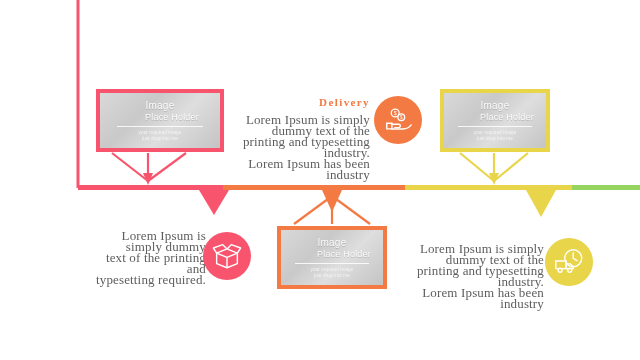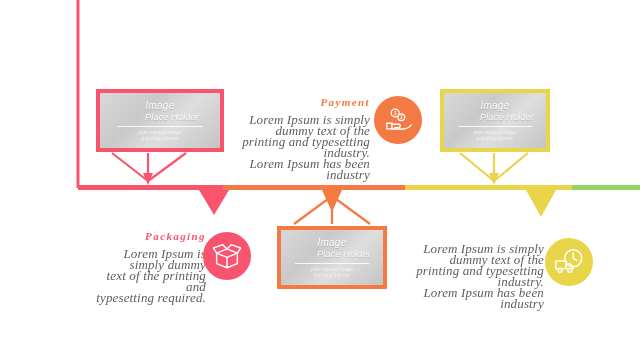--- a/index.html
+++ b/index.html
@@ -2,21 +2,21 @@
 <html><head>
 <meta charset="utf-8">
 <style>
   html,body{margin:0;padding:0;}
   body{
     width:640px;height:360px;
     background:#ffffff;
     font-family:"Liberation Sans", sans-serif;
     overflow:hidden;
   }
-  .stage{position:relative;width:640px;height:352px;overflow:hidden;font-style:italic;}
+  .stage{position:relative;width:640px;height:352px;overflow:hidden;}
 
   
   .skeleton{position:absolute;left:0;top:0;width:640px;height:360px;}
 
   
   .ph-card{
     position:absolute;
     box-sizing:border-box;
     background:#ffffff;
     display:flex;align-items:center;justify-content:center;
@@ -155,42 +155,41 @@
       </div>
       <div class="ph-rule"></div>
       <div class="ph-sub">
         <span>your required image</span><br>
         <span>just drug into me</span>
       </div>
     </div>
   </div>
 
   <div class="block ta-right" id="blk-payment">
-    <div class="blk-title">Payment</div>
+    <div class="blk-title">Delivery</div>
     <p class="blk-body">
       <span>Lorem Ipsum is simply dummy text of the</span><br>
       <span>printing and typesetting industry.</span><br>
       <span>Lorem Ipsum has been industry</span>
     </p>
   </div>
 
   <div class="badge" id="badge-payment">
     <svg width="30" height="30" viewBox="0 0 32 32">
       <circle cx="13" cy="8.5" r="4.2" fill="none" stroke="#ffffff" stroke-width="1.4"></circle>
       <text x="13" y="11" font-size="5.5" fill="#ffffff" text-anchor="middle" font-family="Liberation Sans, sans-serif">$</text>
       <circle cx="19.5" cy="13" r="3.6" fill="none" stroke="#ffffff" stroke-width="1.4"></circle>
       <text x="19.5" y="15.1" font-size="4.8" fill="#ffffff" text-anchor="middle" font-family="Liberation Sans, sans-serif">$</text>
       <path d="M4 19.5 h5.5 v6 H4 z" fill="none" stroke="#ffffff" stroke-width="1.5"></path>
       <path d="M9.5 20.5 h7.2 a1.8 1.8 0 0 1 0 3.6 h-4.2" fill="none" stroke="#ffffff" stroke-width="1.5" stroke-linecap="round"></path>
       <path d="M9.5 25.6 h12 c3.6 0 7-2.4 8.6-4.4" fill="none" stroke="#ffffff" stroke-width="1.5" stroke-linecap="round"></path>
     </svg>
   </div>
 
   <div class="block ta-right" id="blk-packaging">
-    <div class="blk-title">Packaging</div>
     <p class="blk-body">
       <span>Lorem Ipsum is simply dummy</span><br>
       <span>text of the printing and</span><br>
       <span>typesetting required.</span>
     </p>
   </div>
 
   <div class="badge" id="badge-packaging">
     <svg width="32" height="32" viewBox="0 0 34 34">
       <g fill="none" stroke="#ffffff" stroke-width="1.5" stroke-linejoin="round">

